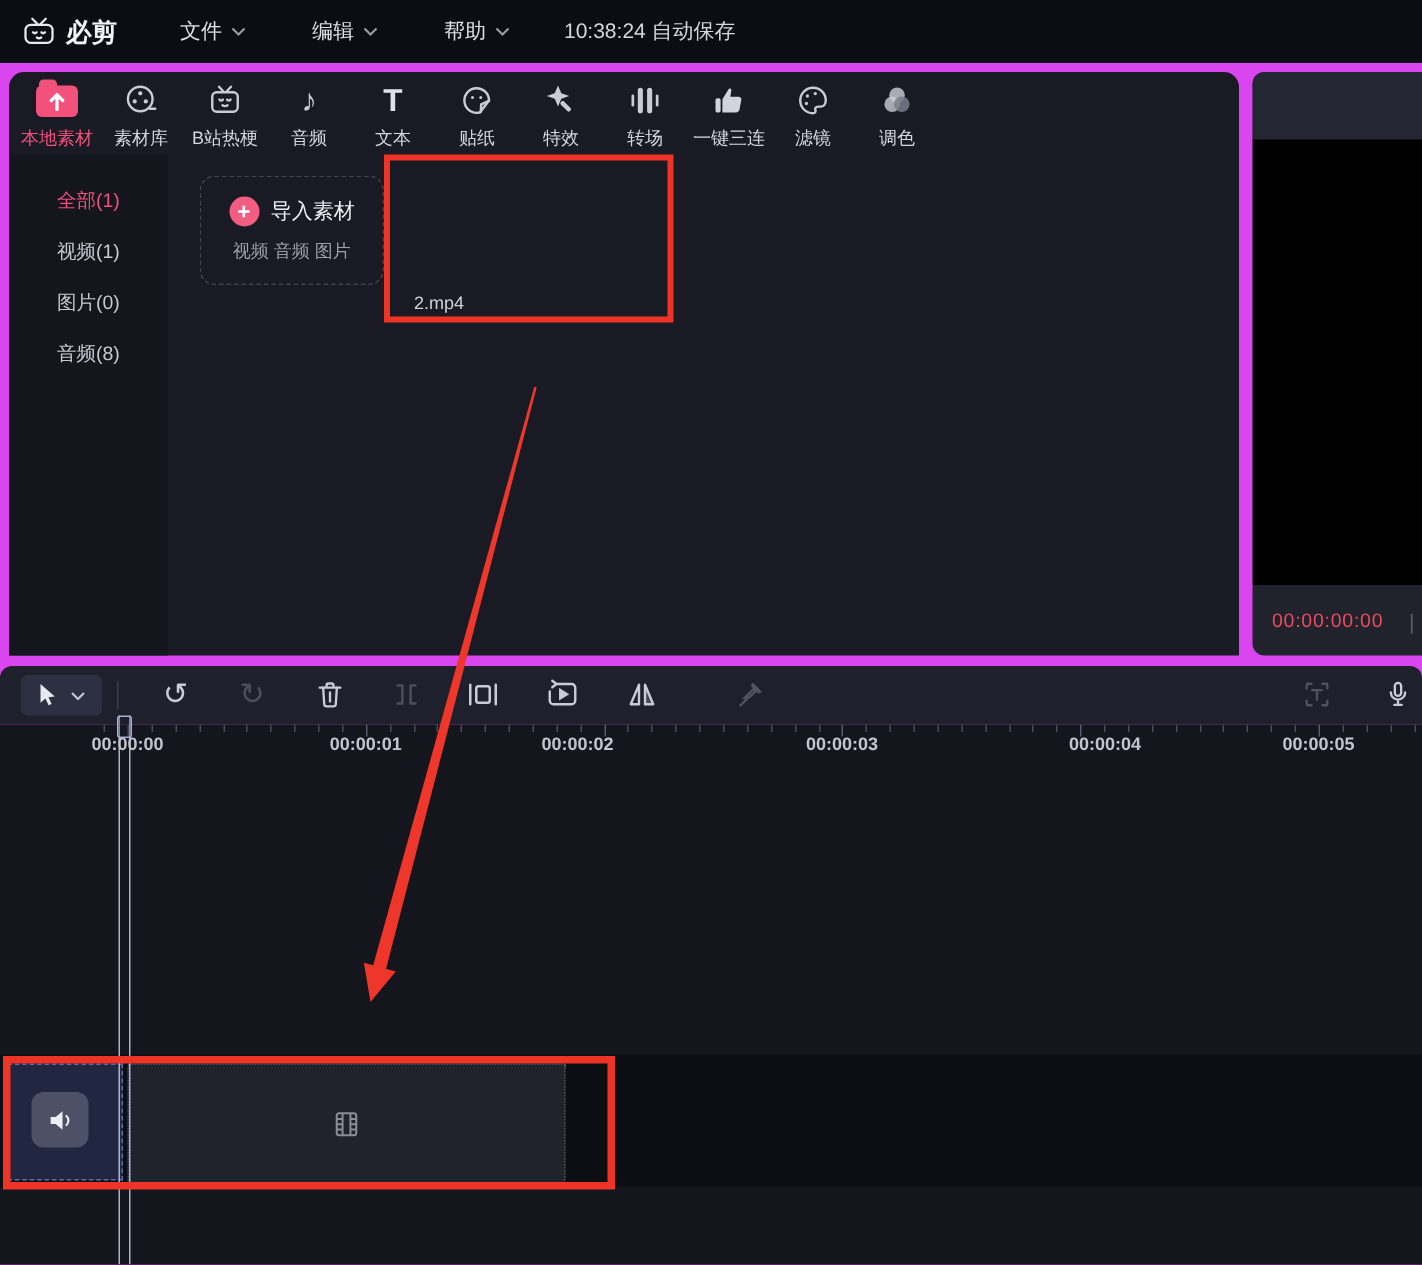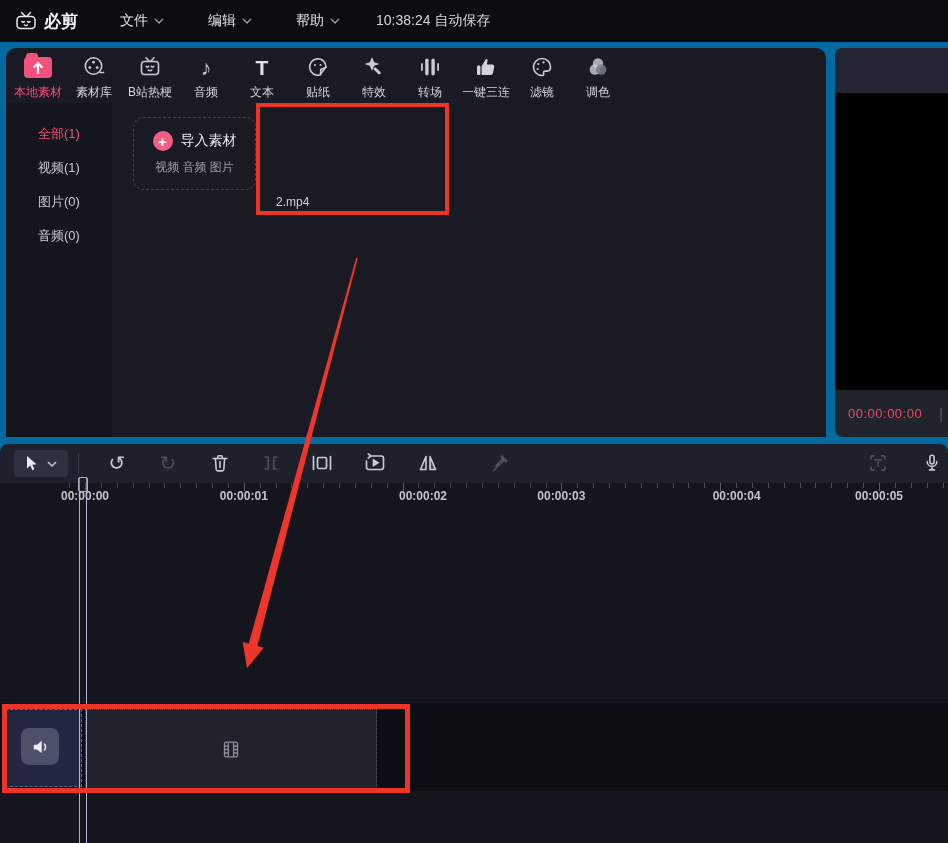--- a/index.html
+++ b/index.html
@@ -1,16 +1,16 @@
 <!DOCTYPE html>
 <html><head>
 <meta charset="utf-8">
 <style>
   html,body{margin:0;padding:0;background:#0c0d12;}
-  .stage{position:relative;width:948px;height:843px;background:#0369a1;overflow:hidden;
+  .stage{position:relative;width:948px;height:843px;background:#d946ef;overflow:hidden;
          font-family:"Liberation Sans","DejaVu Sans",sans-serif;color:#e6e8ee;}
   
   .titlebar{position:absolute;left:0;top:0;width:948px;height:42px;background:#0c0d12;display:flex;align-items:center;}
   .logo{display:flex;align-items:center;gap:6px;margin-left:14px;}
   .logo-text{font-size:17px;font-weight:bold;color:#f2f3f7;}
   .menu-item{display:flex;align-items:center;gap:6px;font-size:14px;color:#dfe1e8;cursor:default;}
   .m1{margin-left:42px;} .m2{margin-left:44px;} .m3{margin-left:44px;}
   .autosave{margin-left:36px;font-size:14px;color:#d5d7de;}
   .chev{width:10px;height:6px;}
   
@@ -227,21 +227,21 @@
         </span>
         <span class="tlabel">调色</span>
       </div>
     </div>
 
     <div class="sidebar">
       <div style="height:14px"></div>
       <div class="side-item active">全部(1)</div>
       <div class="side-item">视频(1)</div>
       <div class="side-item">图片(0)</div>
-      <div class="side-item">音频(0)</div>
+      <div class="side-item">音频(8)</div>
     </div>
 
     <div class="import-btn">
       <div class="import-row">
         <span class="plus-circle">+</span>
         <span class="import-label">导入素材</span>
       </div>
       <span class="import-sub">视频 音频 图片</span>
     </div>
 
@@ -379,21 +379,21 @@
         <i class="tick" style="left: 831.36px;"></i>
         <i class="tick" style="left: 847.24px;"></i>
         <i class="tick" style="left: 863.12px;"></i>
         <i class="tick major" style="left: 879px;"></i>
         <i class="tick" style="left: 894.88px;"></i>
         <i class="tick" style="left: 910.76px;"></i>
         <i class="tick" style="left: 926.64px;"></i>
         <i class="tick" style="left: 942.52px;"></i>
         <span class="rlabel" style="left: 85px;">00:00:00</span>
         <span class="rlabel" style="left: 243.8px;">00:00:01</span>
-        <span class="rlabel" style="left: 423px;">00:00:02</span>
+        <span class="rlabel" style="left: 385px;">00:00:02</span>
         <span class="rlabel" style="left: 561.4px;">00:00:03</span>
         <span class="rlabel" style="left: 720.2px; padding-left: 33px;">00:00:04</span>
         <span class="rlabel" style="left: 879px;">00:00:05</span>
       </div>
     <div class="track-lane"></div>
     <div class="track-head"></div>
     <div class="spk-btn">
       <svg width="19" height="18" viewBox="0 0 24 22">
         <path d="M3.5 8 h4.2 L13.5 3.2 v15.6 L7.7 14 H3.5 Z" fill="#eceef4"></path>
         <path d="M16.8 7.2 a5.2 5.2 0 0 1 0 7.6" fill="none" stroke="#eceef4" stroke-width="1.8" stroke-linecap="round"></path>

